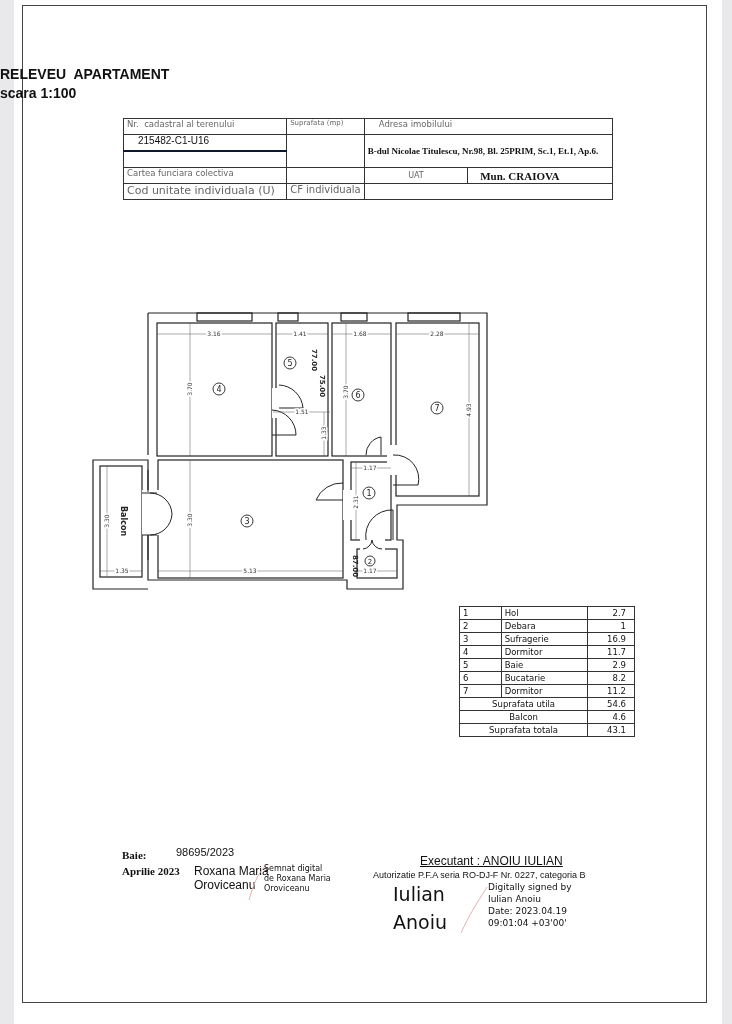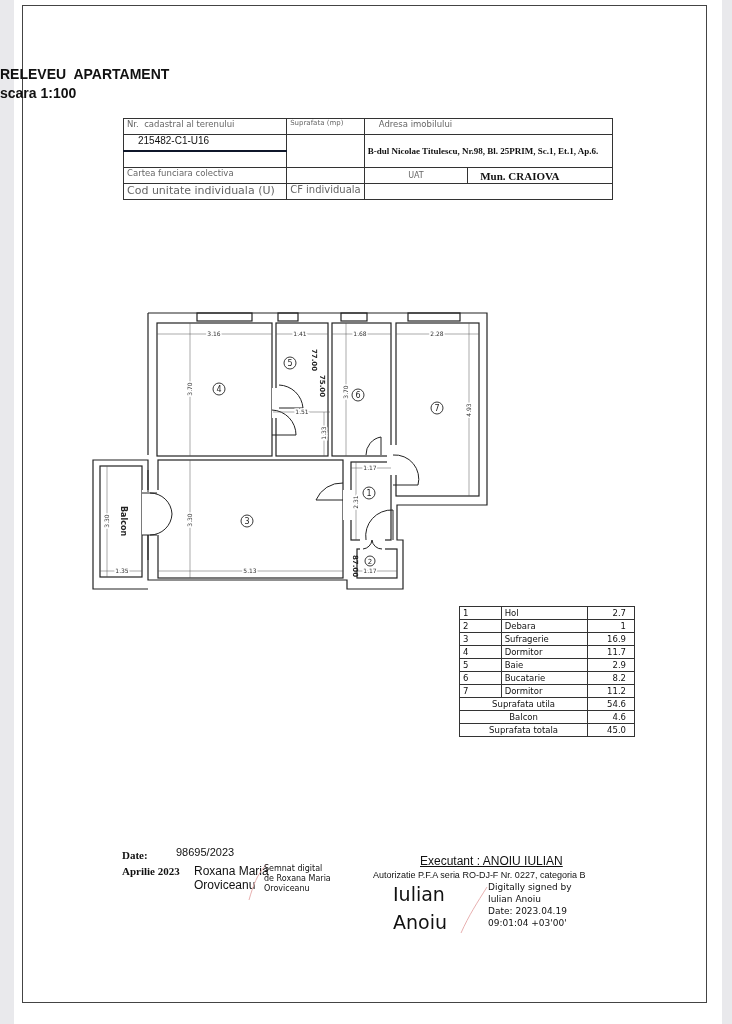--- a/index.html
+++ b/index.html
@@ -225,26 +225,26 @@
   <tr>
         <td colspan="2" class="tot">Suprafata utila</td>
         <td class="num">54.6</td>
       </tr>
   <tr>
         <td colspan="2" class="tot">Balcon</td>
         <td class="num">4.6</td>
       </tr>
   <tr>
         <td colspan="2" class="tot">Suprafata totala</td>
-        <td class="num">45.0</td>
+        <td class="num">43.1</td>
       </tr>
 </tbody>
   </table>
 
-<div class="foot serif-b" style="left:122px; top:849px;">Date:</div>
+<div class="foot serif-b" style="left:122px; top:849px;">Baie:</div>
 <div class="foot sans" style="left:176px; top:846px; font-size:11px;">98695/2023</div>
 <div class="foot serif-b" style="left:122px; top:865px;">Aprilie 2023</div>
 <div class="foot sans" style="left:194px; top:864px; font-size:12px; line-height:14px;">
   <div>Roxana Maria</div>
   <div>Oroviceanu</div>
 </div>
 <svg class="sig-line" style="left:245px; top:862px;" width="30" height="40">
     <path d="M22,2 C12,12 8,24 4,38" stroke="#e8b0b0" stroke-width="1" fill="none"></path>
   </svg>
 <div class="foot dj" style="left:264px; top:864px; font-size:8px; line-height:10px;">

